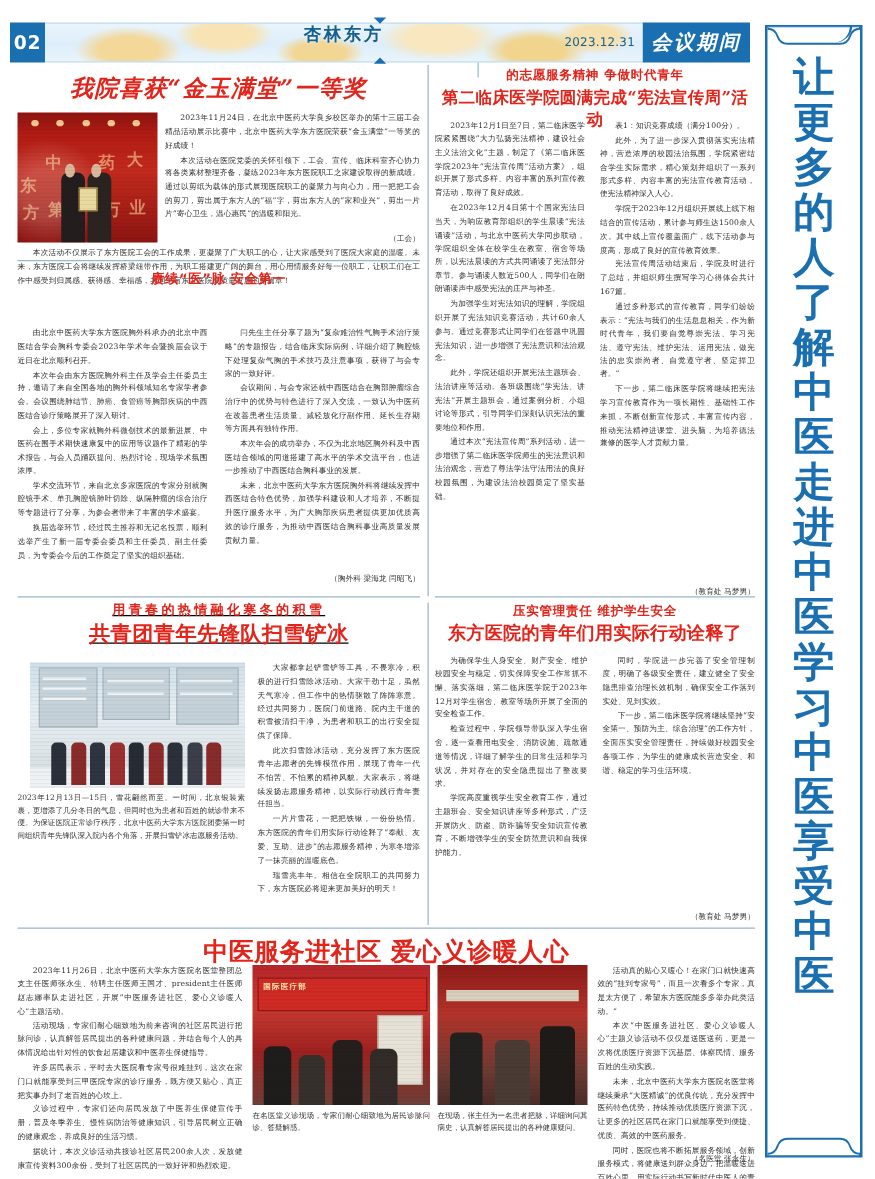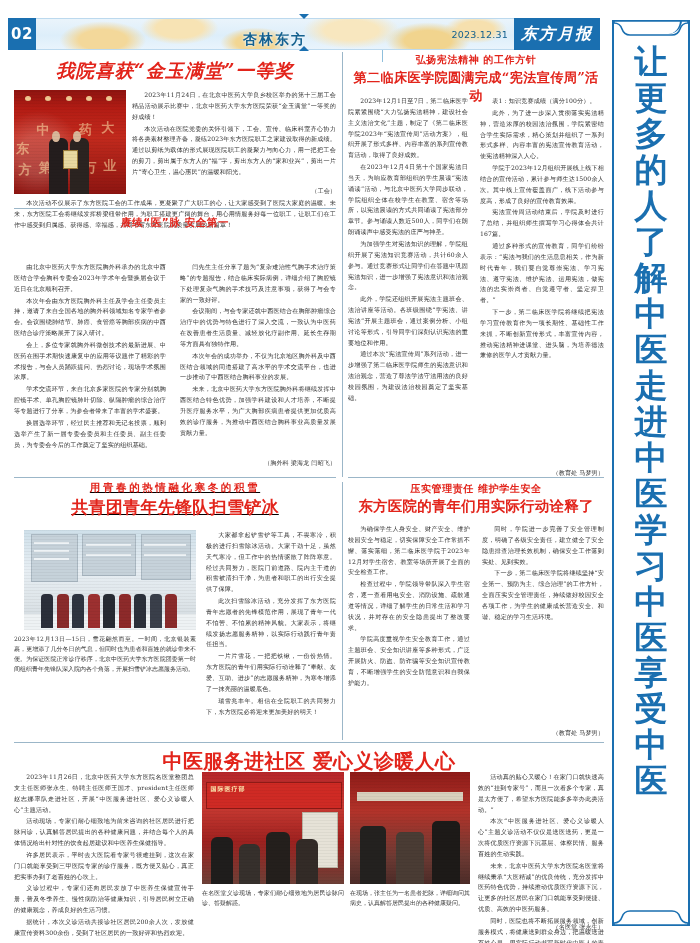--- a/index.html
+++ b/index.html
@@ -18,21 +18,21 @@
            font-size:15px;font-weight:bold;font-family:"DejaVu Sans",sans-serif;letter-spacing:.5px;}
   .mast-center{flex:1;position:relative;border:1px solid #bcd9ee;border-left:none;border-right:none;
        background:
          radial-gradient(ellipse 60px 26px at 14% 70%, #f3d89a 0 40%, rgba(243,216,154,0) 72%),
          radial-gradient(ellipse 52px 22px at 30% 30%, #f7e3b4 0 45%, rgba(247,227,180,0) 75%),
          radial-gradient(ellipse 48px 20px at 46% 78%, #f2d693 0 42%, rgba(242,214,147,0) 74%),
          radial-gradient(ellipse 64px 24px at 66% 38%, #f8e7bf 0 42%, rgba(248,231,191,0) 76%),
          radial-gradient(ellipse 56px 24px at 82% 72%, #f1d48e 0 42%, rgba(241,212,142,0) 76%),
          radial-gradient(ellipse 40px 18px at 92% 34%, #f6e0ae 0 45%, rgba(246,224,174,0) 78%),
          linear-gradient(180deg,#eaf4fb 0%,#ddeefa 55%,#e9f4fc 100%);
-       display:flex;align-items:flex-end;justify-content:center;overflow:hidden;}
+       display:flex;align-items:flex-start;justify-content:center;overflow:hidden;}
   .mast-title{font-size:14px;color:#14618f;font-weight:bold;letter-spacing:2px;
               font-family:"DejaVu Sans","Liberation Sans",sans-serif;position:relative;z-index:2;
               text-shadow:0 0 2px #eaf4fb,0 0 3px #eaf4fb;}
   .mast-date{position:absolute;right:6px;top:50%;transform:translateY(-50%);font-size:9.5px;color:#14618f;
              font-family:"DejaVu Sans",sans-serif;letter-spacing:.2px;z-index:2;}
   .mast-brand{width:86px;background:#1a6fb0;color:#fff;display:flex;align-items:center;justify-content:center;
               font-size:16px;font-weight:bold;letter-spacing:2px;font-style:italic;}
   .mast-tick{position:absolute;left:50%;transform:translateX(-50%);width:0;height:0;}
   .mast-tick.t{top:14px;border-left:5px solid transparent;border-right:5px solid transparent;border-top:5px solid #1a6fb0;}
   .mast-tick.b{top:46px;border-left:5px solid transparent;border-right:5px solid transparent;border-bottom:5px solid #1a6fb0;}
@@ -105,21 +105,21 @@
 <body>
 
 <div class="page">
 
   <div class="masthead">
     <div class="pagenum">02</div>
     <div class="mast-center">
       <div class="mast-title">杏林东方</div>
       <div class="mast-date">2023.12.31</div>
     </div>
-    <div class="mast-brand">东方月报</div>
+    <div class="mast-brand">会议期间</div>
   </div>
   <div class="mast-tick t" style="left:304px;"></div>
   <div class="mast-tick b" style="left:304px;"></div>
   <div class="mast-drop" style="left:382px;top:50px;height:12px;"></div>
 
   <div class="vbanner">
     <div class="vb-notch top">
       <svg viewBox="0 0 74 16" preserveAspectRatio="none">
         <path d="M0,0 L0,2 Q6,2 8,8 Q10,14 16,14 L58,14 Q64,14 66,8 Q68,2 74,2 L74,0 Z" fill="#ffffff" stroke="#1a6fb0" stroke-width="1.6"></path>
       </svg>
@@ -181,21 +181,21 @@
   <div class="body-txt" id="a1-text" style="position:absolute;left:132px;top:90px;width:204px;">
       <p>2023年11月24日，在北京中医药大学良乡校区举办的第十三届工会精品活动展示比赛中，北京中医药大学东方医院荣获“金玉满堂”一等奖的好成绩！</p>
       <p>本次活动在医院党委的关怀引领下，工会、宣传、临床科室齐心协力将各类素材整理齐备，凝练2023年东方医院职工之家建设取得的新成绩。通过以剪纸为载体的形式展现医院职工的凝聚力与向心力，用一把把工会的剪刀，剪出属于东方人的“福”字，剪出东方人的“家和业兴”，剪出一片片“寄心卫生，温心惠民”的温暖和阳光。</p>
     </div>
   <div class="body-txt" id="a1-text2" style="position:absolute;left:14px;top:198px;width:322px;">
       <p>本次活动不仅展示了东方医院工会的工作成果，更凝聚了广大职工的心，让大家感受到了医院大家庭的温暖。未来，东方医院工会将继续发挥桥梁纽带作用，为职工搭建更广阔的舞台，用心用情服务好每一位职工，让职工们在工作中感受到归属感、获得感、幸福感，共同书写东方医院高质量发展的新篇章！</p>
     </div>
   <div class="byline" style="position:absolute;left:14px;top:184px;width:322px;">（工会）</div>
 
   <div style="position:absolute;left:348px;top:53px;width:256px;">
-    <div class="sub-head" style="font-size:10px;letter-spacing:.6px;">弘扬宪法精神  的工作方针</div>
+    <div class="sub-head" style="font-size:10px;letter-spacing:.6px;">的志愿服务精神  争做时代青年</div>
     <div class="main-head" style="font-size:13.2px;letter-spacing:.3px;margin-top:2px;">第二临床医学院圆满完成“宪法宣传周”活动</div>
   </div>
   <div class="body-txt" id="a2-left" style="position:absolute;left:348px;top:96px;width:120px;">
       <p>2023年12月1日至7日，第二临床医学院紧紧围绕“大力弘扬宪法精神，建设社会主义法治文化”主题，制定了《第二临床医学院2023年“宪法宣传周”活动方案》，组织开展了形式多样、内容丰富的系列宣传教育活动，取得了良好成效。</p>
       <p>在2023年12月4日第十个国家宪法日当天，为响应教育部组织的学生晨读“宪法诵读”活动，与北京中医药大学同步联动，学院组织全体在校学生在教室、宿舍等场所，以宪法晨读的方式共同诵读了宪法部分章节。参与诵读人数近500人，同学们在朗朗诵读声中感受宪法的庄严与神圣。</p>
       <p>为加强学生对宪法知识的理解，学院组织开展了宪法知识竞赛活动，共计60余人参与。通过竞赛形式让同学们在答题中巩固宪法知识，进一步增强了宪法意识和法治观念。</p>
       <p>此外，学院还组织开展宪法主题班会、法治讲座等活动。各班级围绕“学宪法、讲宪法”开展主题班会，通过案例分析、小组讨论等形式，引导同学们深刻认识宪法的重要地位和作用。</p>
       <p>通过本次“宪法宣传周”系列活动，进一步增强了第二临床医学院师生的宪法意识和法治观念，营造了尊法学法守法用法的良好校园氛围，为建设法治校园奠定了坚实基础。</p>
     </div>
   <div class="body-txt" id="a2-right" style="position:absolute;left:480px;top:96px;width:124px;">

